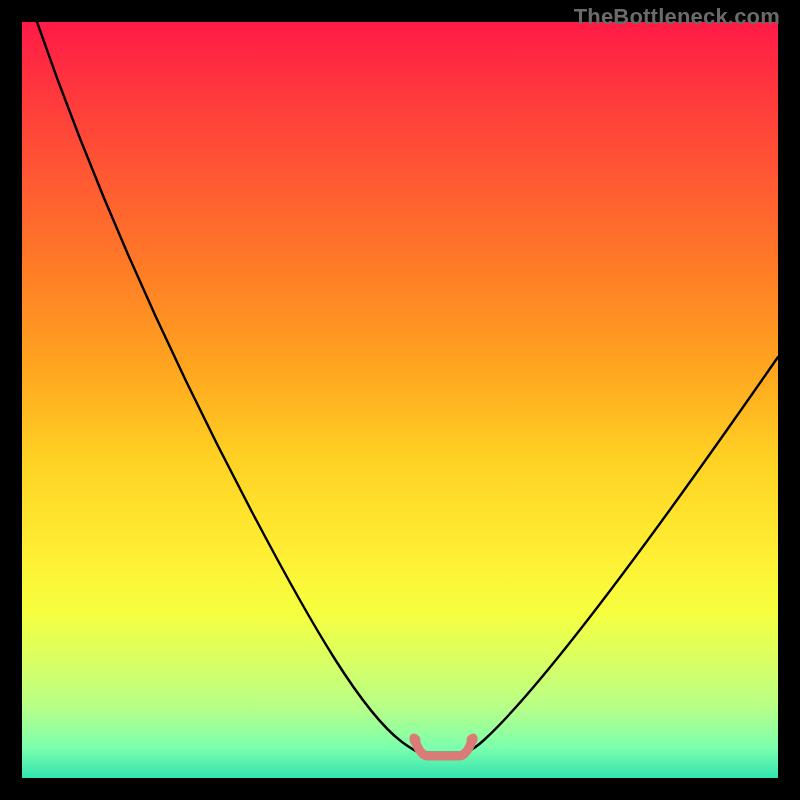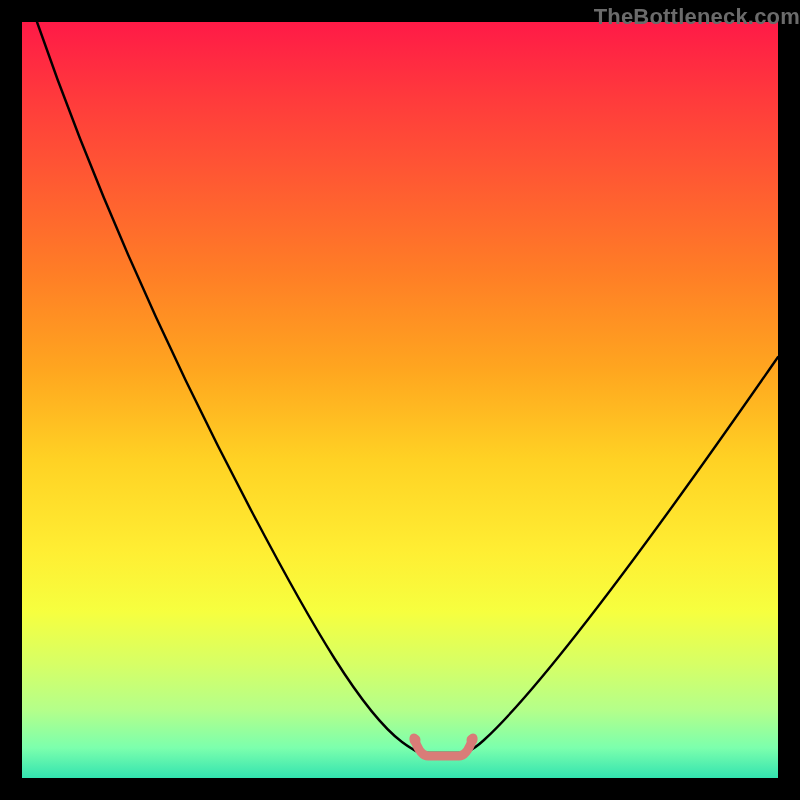--- a/index.html
+++ b/index.html
@@ -35,21 +35,21 @@
       #f6ff3f 78%,
       #d6ff66 85%,
       #b4ff8a 91%,
       #7cffad 96%,
       #33e3b0 100%
     );
   }
   .watermark {
     position: absolute;
     top: 4px;
-    right: 0;
+    right: 20px;
     font-family: Arial, Helvetica, sans-serif;
     font-size: 22px;
     font-weight: 600;
     color: #6b6b6b;
     letter-spacing: 0.2px;
   }
   svg.curve {
     position: absolute;
     left: 0;
     top: 0;

